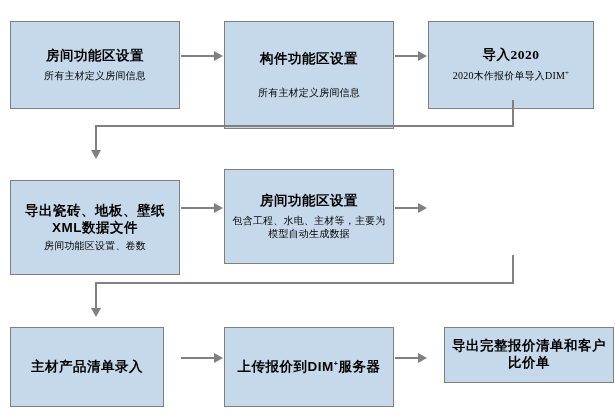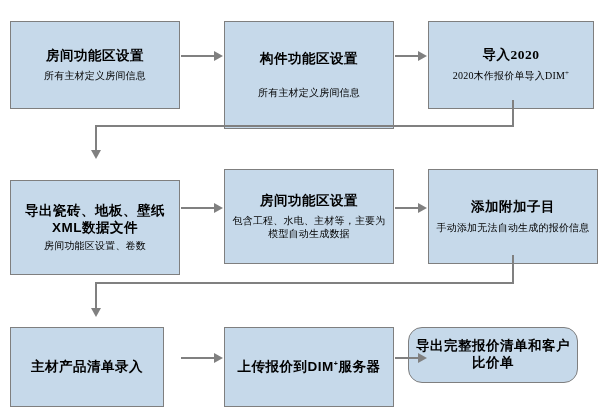--- a/index.html
+++ b/index.html
@@ -114,34 +114,30 @@
   <div class="node" style="left:10px; top:171px; width:170px; height:95px;">
     <div class="title">导出瓷砖、地板、壁纸XML数据文件</div>
     <div class="desc tight">房间功能区设置、卷数</div>
   </div>
 
   <div class="node" style="left:224px; top:160px; width:170px; height:95px;">
     <div class="title">房间功能区设置</div>
     <div class="desc">包含工程、水电、主材等，主要为模型自动生成数据</div>
   </div>
 
-  <div class="node" style="left:428px; top:160px; width:170px; height:95px;">
-    <div class="title">添加附加子目</div>
-    <div class="desc">手动添加无法自动生成的报价信息</div>
-  </div>
 
   <div class="node" style="left:10px; top:318px; width:154px; height:80px;">
     <div class="title">主材产品清单录入</div>
   </div>
 
   <div class="node" style="left:224px; top:318px; width:170px; height:80px;">
     <div class="title"><span>上传报价到DIM</span><span class="sup">+</span><span>服务器</span></div>
   </div>
 
-  <div class="node" style="left:408px; top:318px; width:170px; height:56px;border-radius:14px;">
+  <div class="node" style="left:444px; top:318px; width:170px; height:56px;">
     <div class="title">导出完整报价清单和客户比价单</div>
   </div>
 
   <div class="arrow-h" style="left:181px; top:55px; width:34px;"></div>
   <div class="arrow-h" style="left:395px; top:55px; width:24px;"></div>
 
   <div class="elbow" style="left:0; top:0;">
     <div class="seg-v" style="left:512px; top:100px; height:26px;"></div>
     <div class="seg-h" style="left:95px; top:125px; width:419px;"></div>
     <div class="seg-v" style="left:95px; top:125px; height:26px;"></div>

